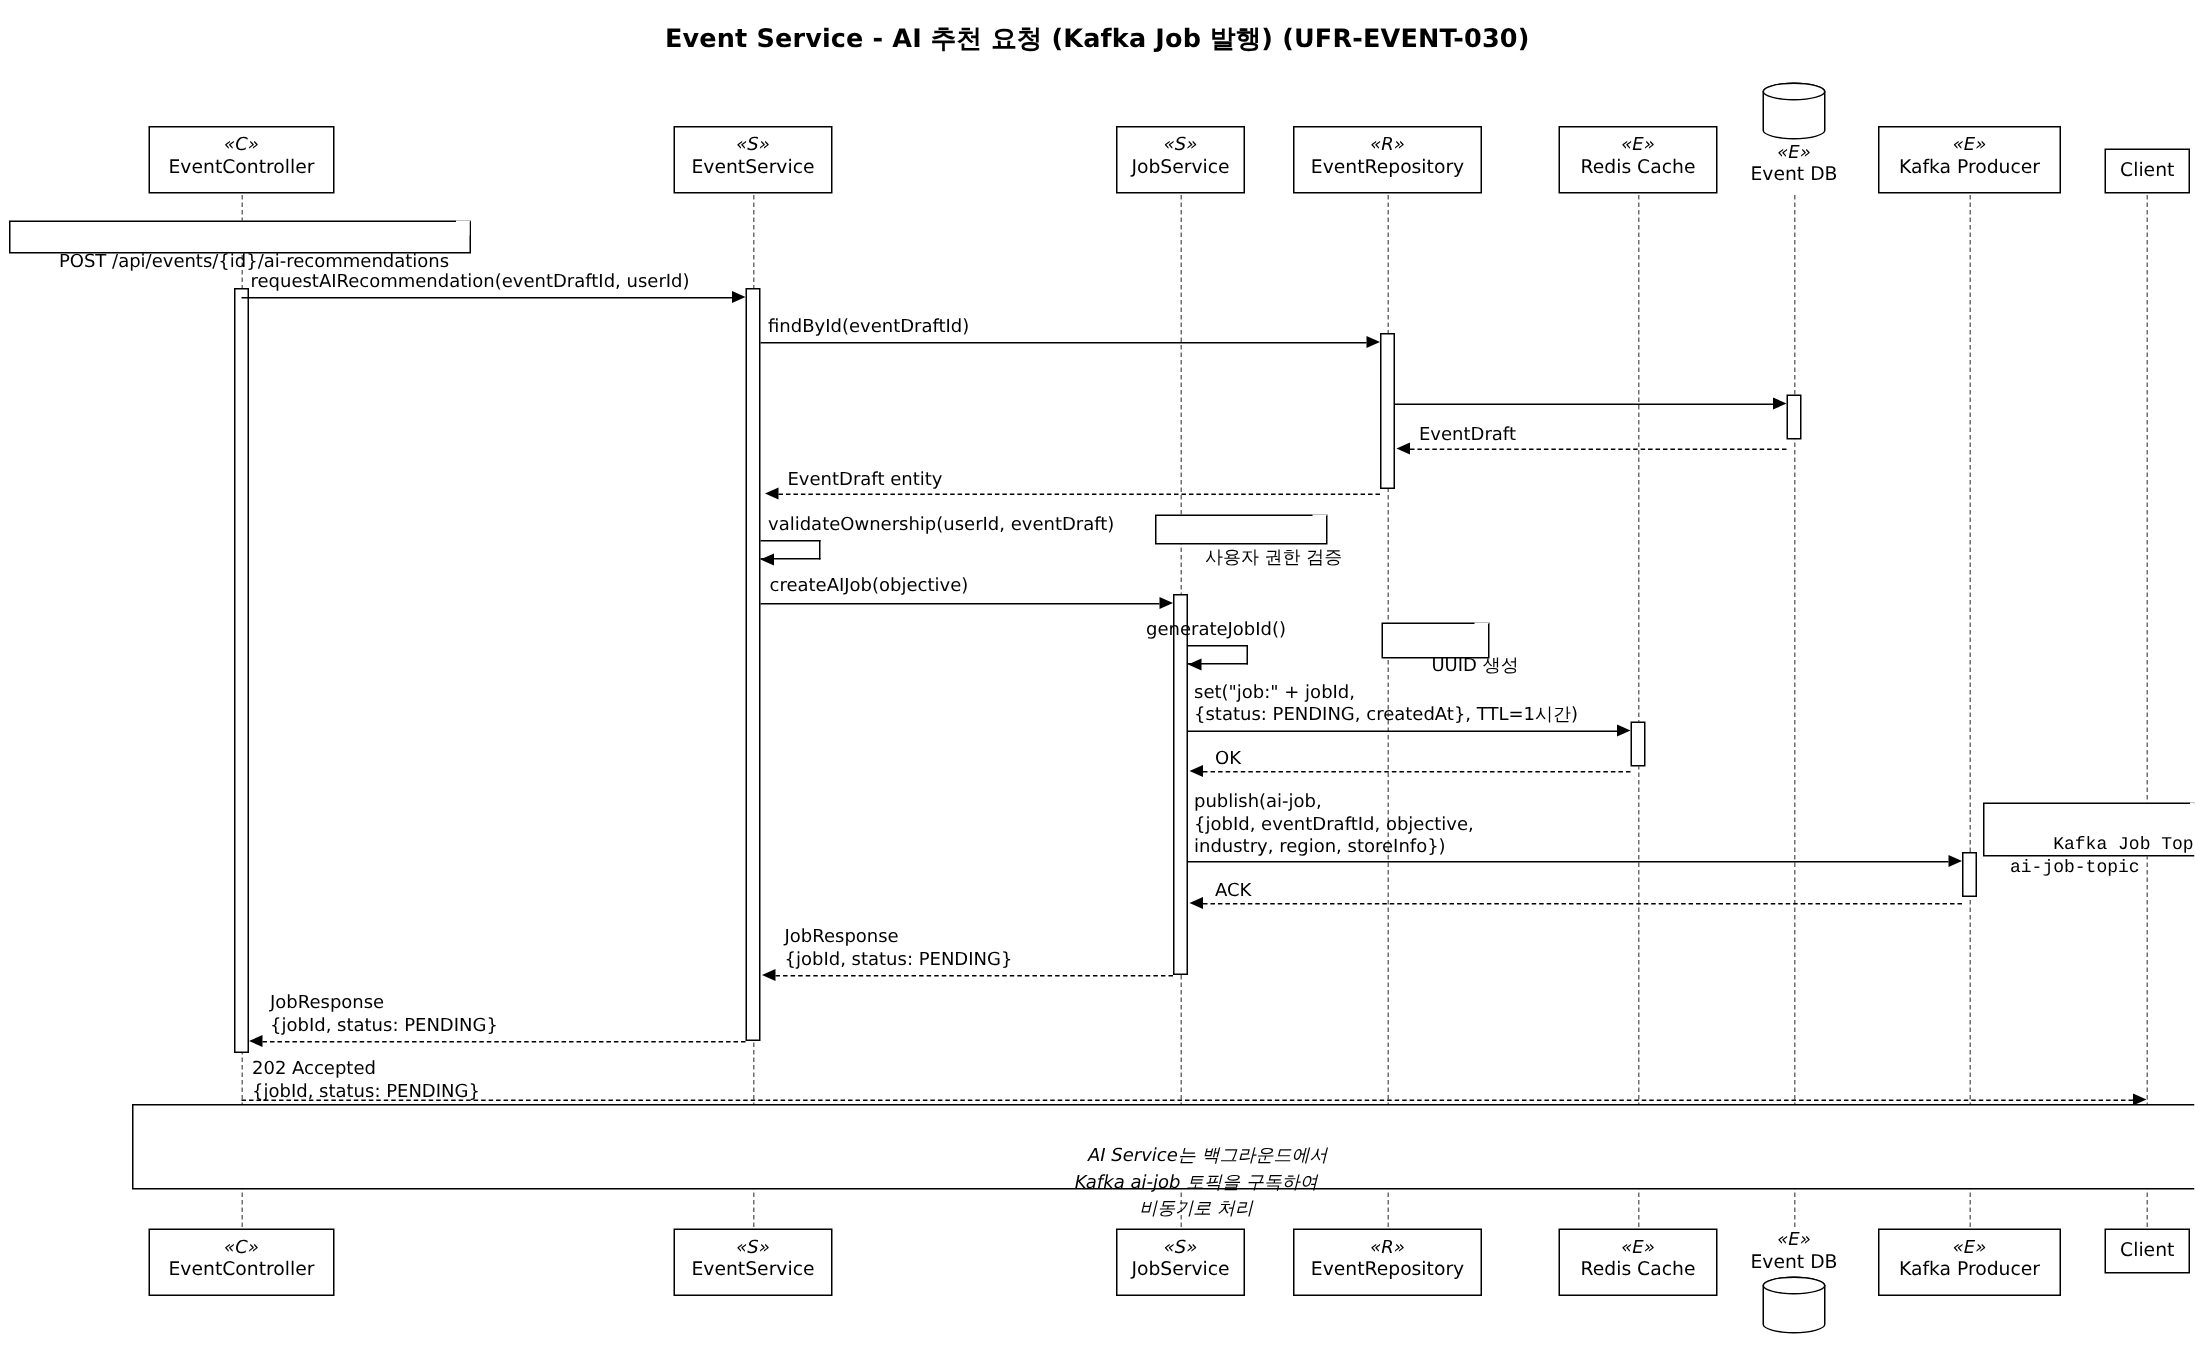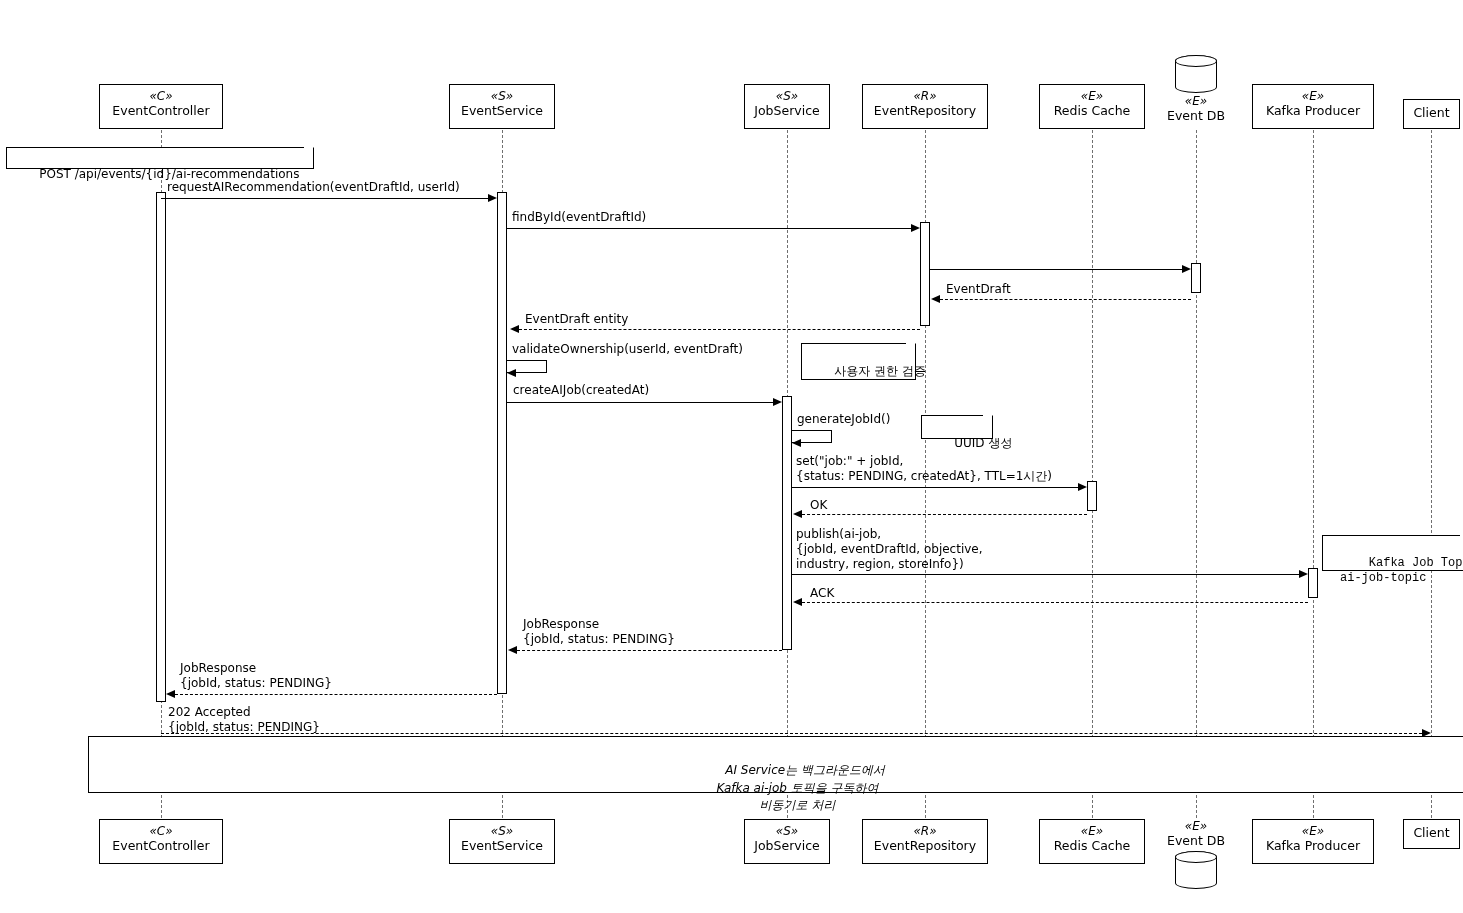--- a/index.html
+++ b/index.html
@@ -180,20 +180,21 @@
     text-align: center;
     white-space: pre;
     padding-top: 8px;
   }
 </style>
 </head>
 <body>
 
 <div id="canvas">
 
+  <div class="title">Event Service - AI 추천 요청 (Kafka Job 발행) (UFR-EVENT-030)</div>
 
   <div class="lifeline" style="left:161px; top:130px; height:688px;"></div>
   <div class="lifeline" style="left:502px; top:130px; height:688px;"></div>
   <div class="lifeline" style="left:787px; top:130px; height:688px;"></div>
   <div class="lifeline" style="left:925px; top:130px; height:688px;"></div>
   <div class="lifeline" style="left:1092px; top:130px; height:688px;"></div>
   <div class="lifeline" style="left:1196px; top:130px; height:688px;"></div>
   <div class="lifeline" style="left:1313px; top:130px; height:688px;"></div>
   <div class="lifeline" style="left:1431px; top:130px; height:688px;"></div>
 
@@ -294,30 +295,30 @@
   <div class="arrow-l" style="left:931px; top:295px;"></div>
 
   <div class="msg-label" style="left:525px; top:312px;">EventDraft entity</div>
   <div class="msg-line dashed" style="left:519px; top:329px; width:401px;"></div>
   <div class="arrow-l" style="left:510px; top:325px;"></div>
 
   <div class="msg-label" style="left:512px; top:342px;">validateOwnership(userId, eventDraft)</div>
   <div class="selfmsg" style="left:507px; top:360px; width:40px; height:13px;"></div>
   <div class="arrow-l" style="left:507px; top:369px;"></div>
 
-  <div class="note" style="left:801px; top:343px; width:115px; height:37px; padding-top:4px;">
+  <div class="note" style="left:770px; top:343px; width:115px; height:20px; padding-top:4px;">
     <span>사용자 권한 검증</span>
     <span class="note-fold-tri"></span>
   </div>
 
-  <div class="msg-label" style="left:513px; top:383px;">createAIJob(createdAt)</div>
+  <div class="msg-label" style="left:513px; top:383px;">createAIJob(objective)</div>
   <div class="msg-line" style="left:507px; top:402px; width:266px;"></div>
   <div class="arrow-r" style="left:773px; top:398px;"></div>
 
-  <div class="msg-label" style="left:797px; top:412px;text-align:center;">generateJobId()</div>
+  <div class="msg-label" style="left:764px; top:412px;text-align:center;">generateJobId()</div>
   <div class="selfmsg" style="left:792px; top:430px; width:40px; height:13px;"></div>
   <div class="arrow-l" style="left:792px; top:439px;"></div>
 
   <div class="note" style="left:921px; top:415px; width:72px; height:24px; padding-top:4px;">
     <span>UUID 생성</span>
     <span class="note-fold-tri"></span>
   </div>
 
   <div class="msg-label" style="left:796px; top:454px;">set("job:" + jobId,
 {status: PENDING, createdAt}, TTL=1시간)</div>

